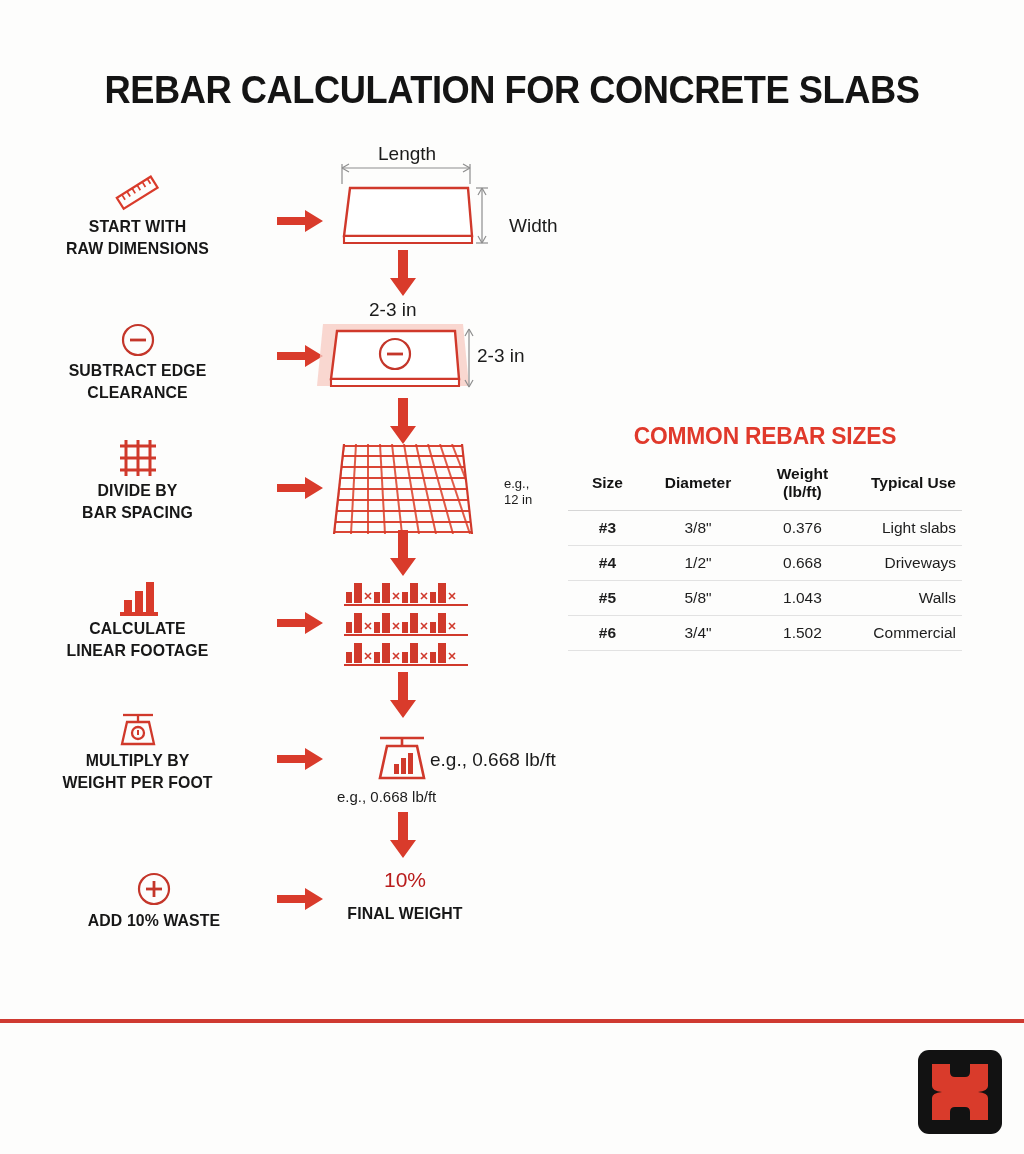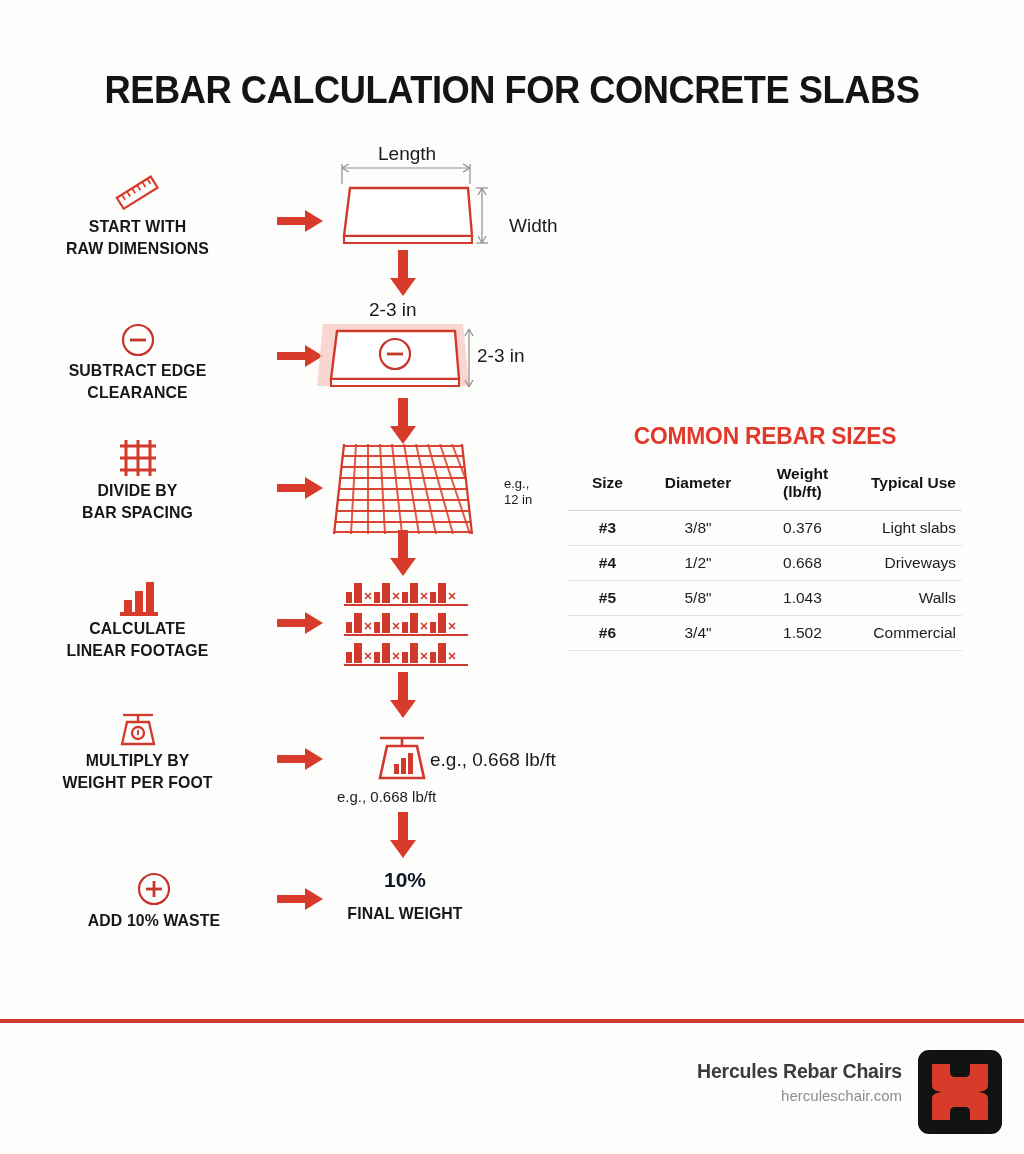--- a/index.html
+++ b/index.html
@@ -415,21 +415,21 @@
         <div class="step-label">
           <div>ADD 10% WASTE</div>
         </div>
       </div>
 
       <svg class="r-arrow" style="left:277px; top:748px;" viewBox="0 0 46 22">
         <path d="M0,7 L28,7 L28,0 L46,11 L28,22 L28,15 L0,15 Z" fill="#d93b2b"></path>
       </svg>
 
       <div class="gfx" style="left:330px; top:728px; width:150px; text-align:center;">
-        <div style="font-size:21px; font-weight:bold; color:#0f172a;">10%</div>
+        <div style="font-size:21px; font-weight:normal; color:#b91c1c;">10%</div>
         <div class="step-label" style="margin-top:11px;">FINAL WEIGHT</div>
       </div>
     </div>
 
   </div>
 
   <div id="table-block">
     <div id="table-title">COMMON REBAR SIZES</div>
     <table>
       <thead>
@@ -464,24 +464,20 @@
           <td>3/4"</td>
           <td>1.502</td>
           <td>Commercial</td>
         </tr>
       </tbody>
     </table>
   </div>
 
   <div id="divider"></div>
   <div id="footer">
-    <div id="brand">
-      <div id="brand-name">Hercules Rebar Chairs</div>
-      <div id="brand-url">herculeschair.com</div>
-    </div>
     <div id="logo">
       <svg width="84" height="84" viewBox="0 0 84 84">
         <path d="M14,14 L32,14 L32,22 Q32,27 37,27 L47,27 Q52,27 52,22 L52,14 L70,14
                  L70,36 Q70,41 60,42 Q70,43 70,48 L70,70 L52,70 L52,62 Q52,57 47,57
                  L37,57 Q32,57 32,62 L32,70 L14,70 L14,48 Q14,43 24,42 Q14,41 14,36 Z" fill="#d93b2b"></path>
       </svg>
     </div>
   </div>
 
 </div>

